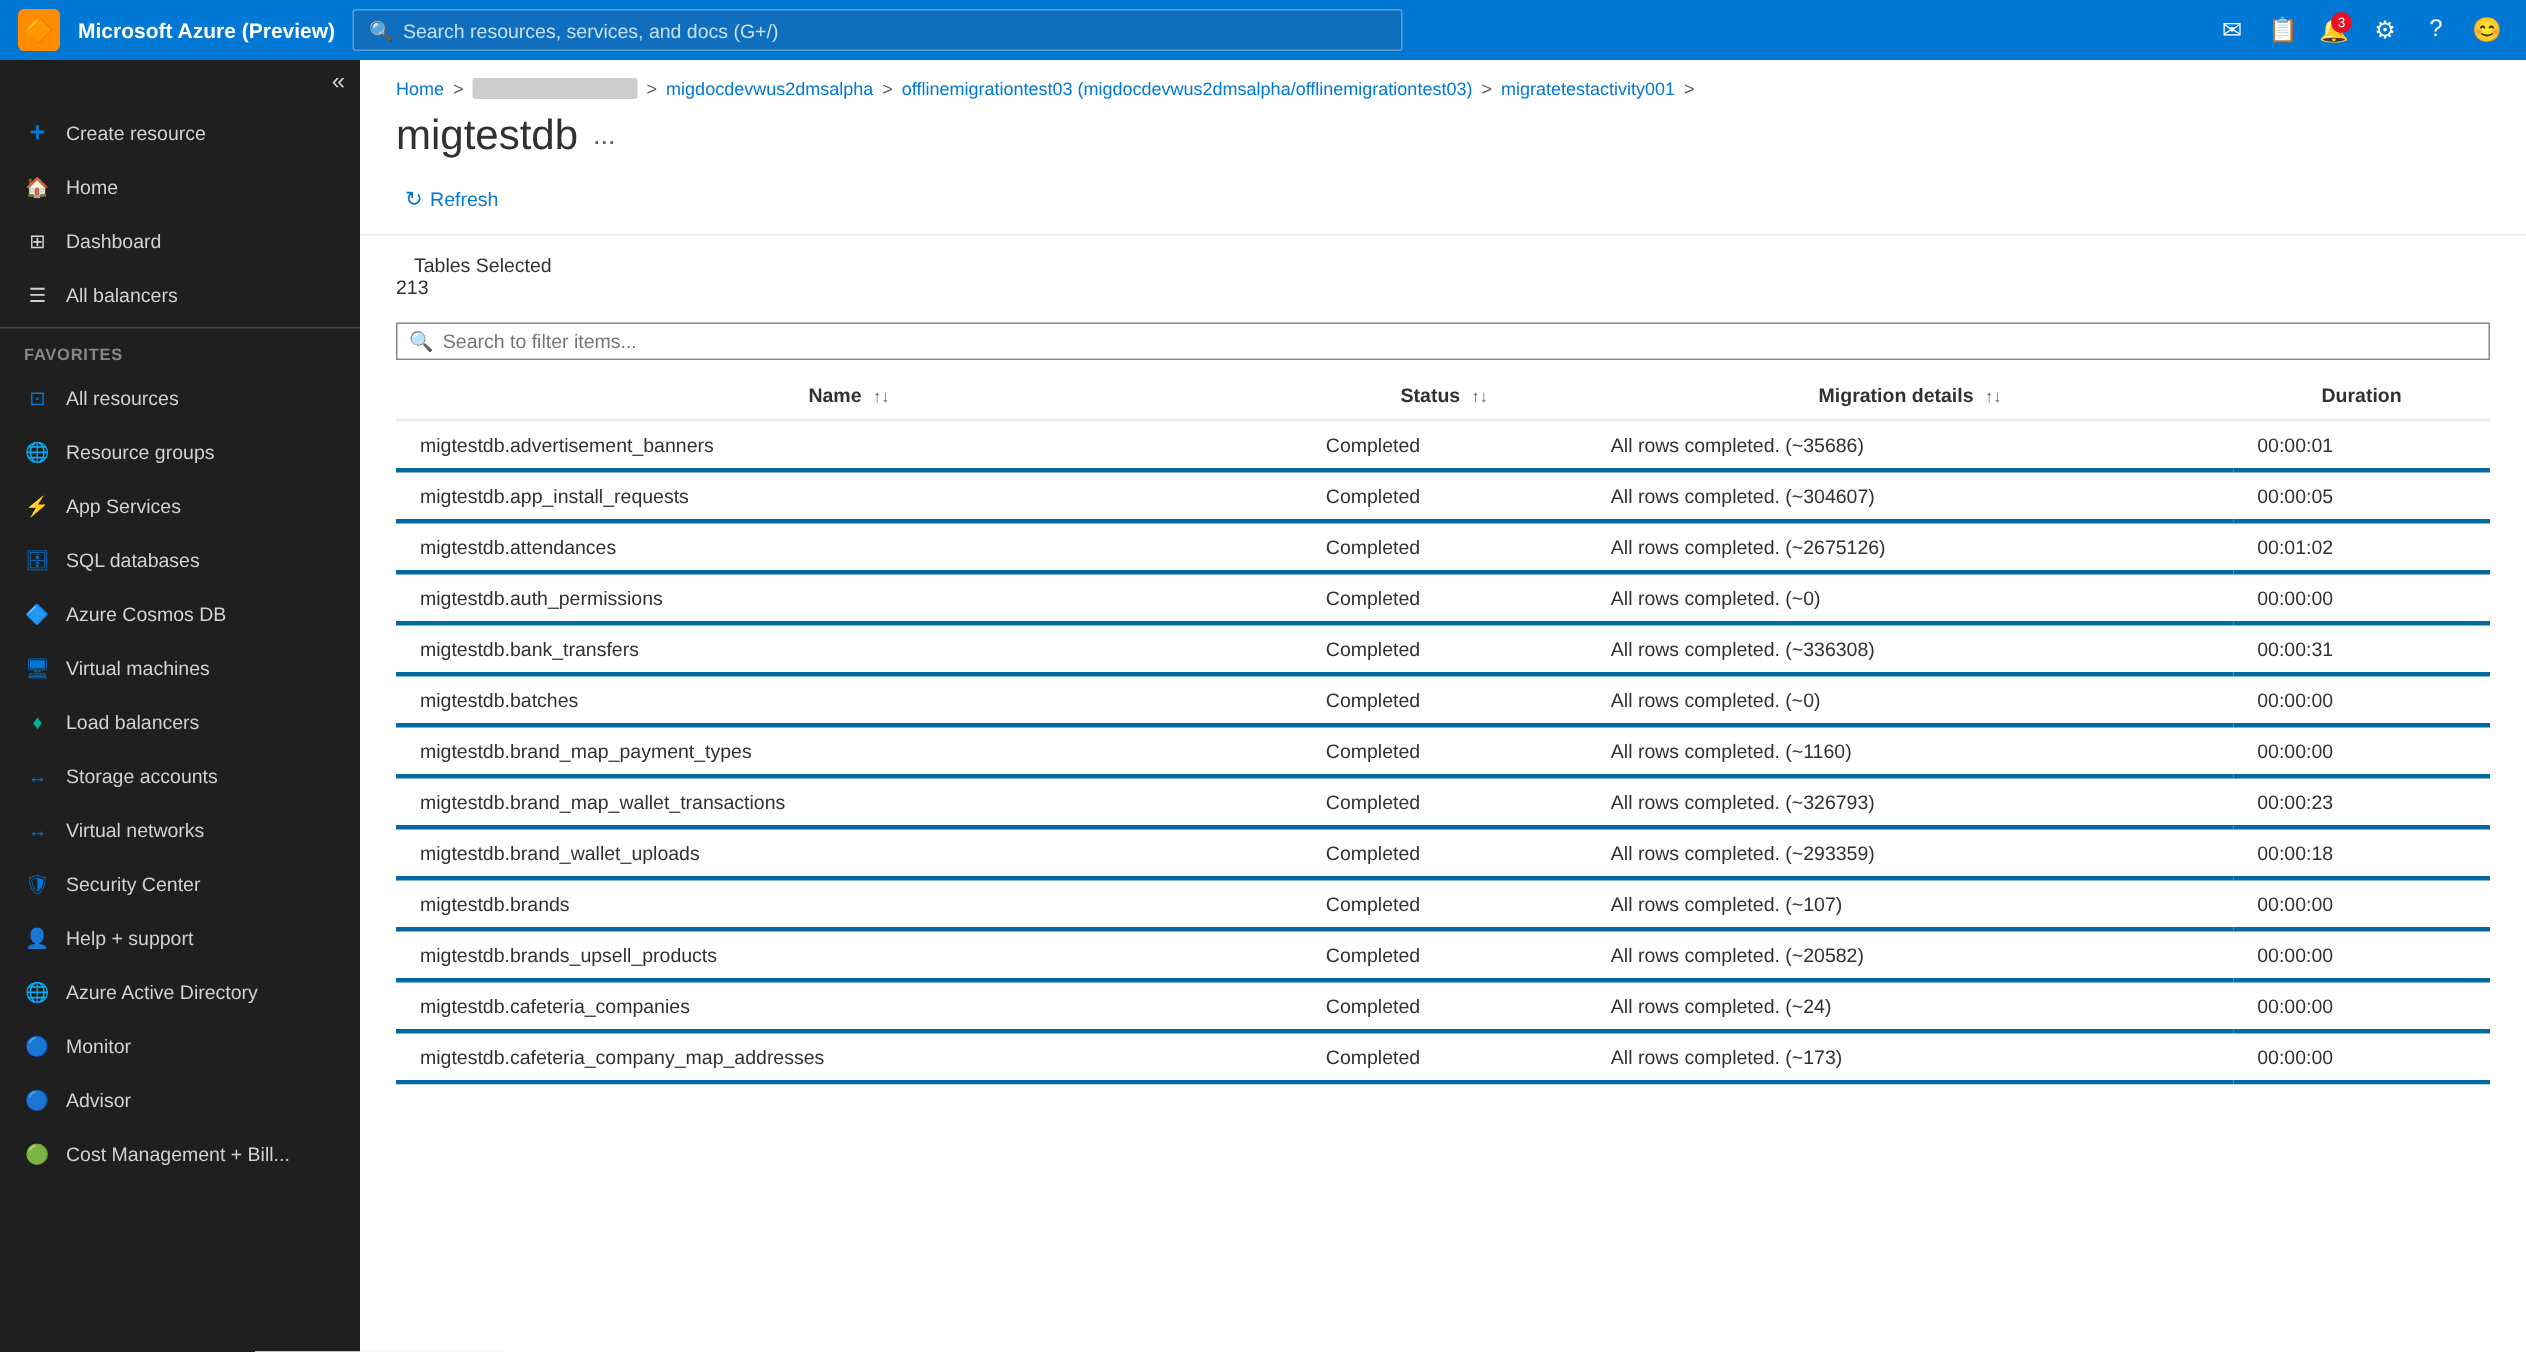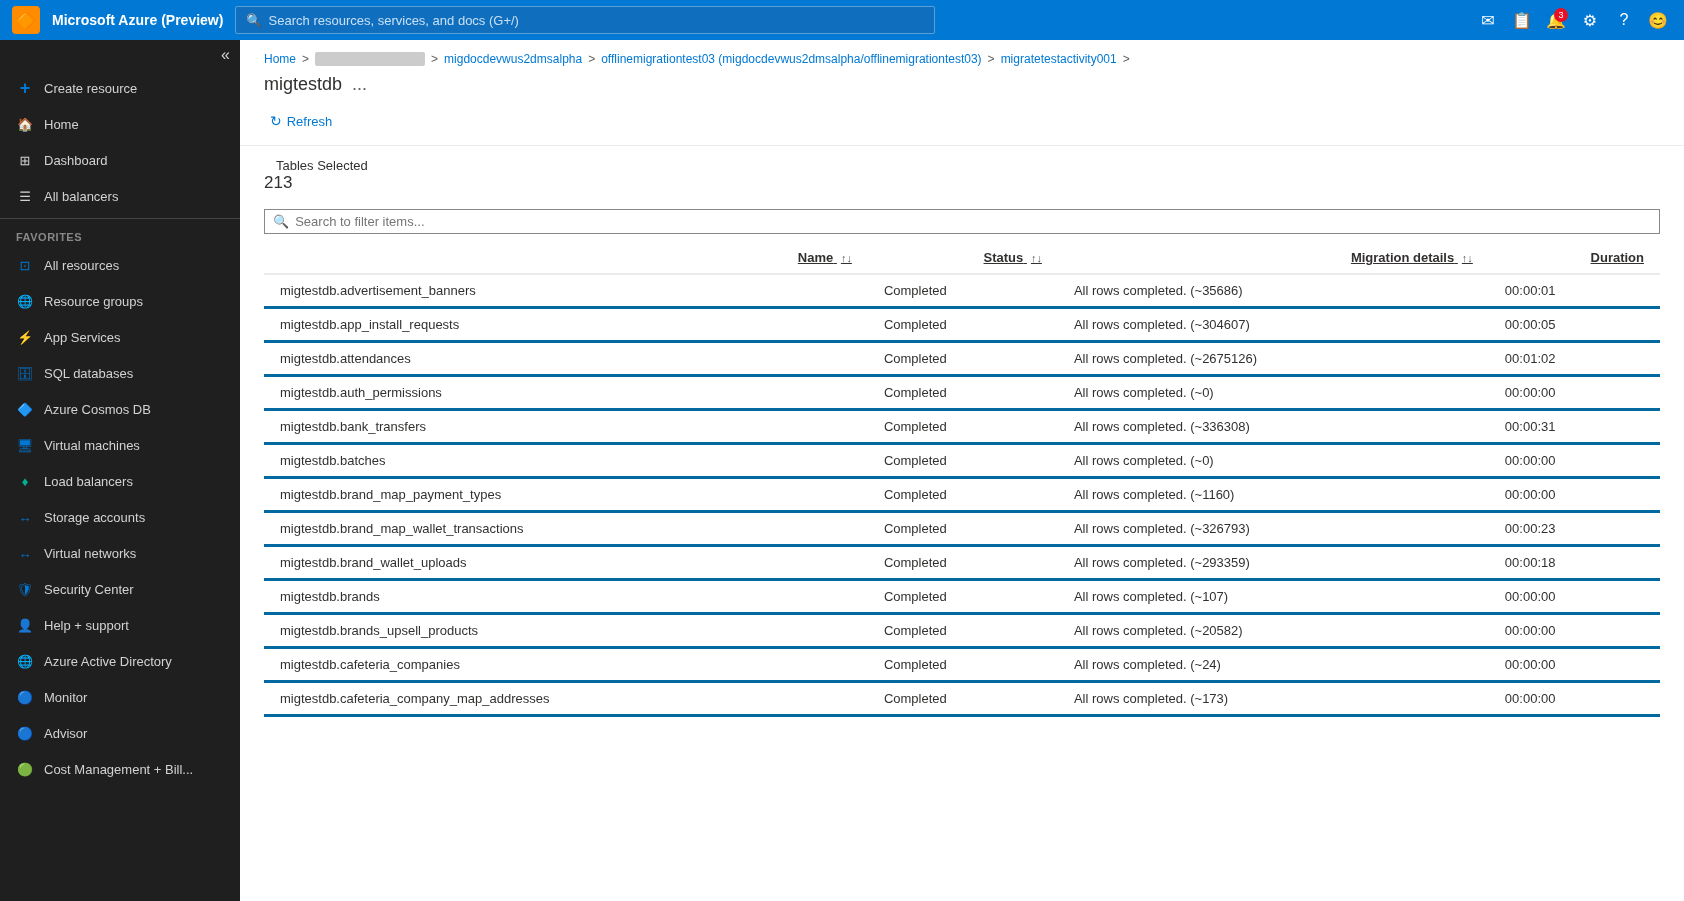--- a/index.html
+++ b/index.html
@@ -42,43 +42,43 @@
     
     .content { flex: 1; overflow: auto; background: white; display: flex; flex-direction: column; }
 
     
     .breadcrumb { display: flex; align-items: center; padding: 12px 24px 4px; gap: 6px; font-size: 12px; color: #0078d4; flex-wrap: wrap; }
     .breadcrumb span { color: #605e5c; }
     .breadcrumb a { color: #0078d4; text-decoration: none; cursor: pointer; }
 
     
     .page-header { display: flex; align-items: center; padding: 4px 24px 8px; gap: 10px; }
-    .page-header h1 { font-size: 18px; font-weight: 300; color: #323130; }
+    .page-header h1 { font-size: 28px; font-weight: 300; color: #323130; }
     .page-header .more { color: #605e5c; font-size: 18px; cursor: pointer; }
 
     
     .toolbar { display: flex; align-items: center; padding: 6px 24px 12px; gap: 8px; border-bottom: 1px solid #edebe9; }
     .toolbar-btn { display: flex; align-items: center; gap: 5px; background: none; border: none; cursor: pointer; color: #0078d4; font-size: 13px; padding: 4px 6px; border-radius: 2px; }
     .toolbar-btn .icon { font-size: 14px; }
 
     
     .tables-selected { padding: 12px 24px 8px; }
     .tables-selected .label { font-weight: 400; font-size: 13px; margin-left: 12px; }
-    .tables-selected .count { font-size: 17px; color: #323130; }
+    .tables-selected .count { font-size: 13px; color: #323130; }
 
     
     .filter-bar { padding: 8px 24px; }
     .filter-input-wrap { display: flex; align-items: center; border: 1px solid #8a8886; padding: 4px 8px; gap: 6px; background: white; max-width: 100%; }
     .filter-input-wrap input { border: none; outline: none; font-size: 13px; width: 100%; }
     .filter-icon { color: #605e5c; font-size: 13px; }
 
     
     .data-table { width: 100%; border-collapse: collapse; }
     .data-table thead tr { border-bottom: 2px solid #edebe9; }
-    .data-table th { padding: 8px 16px; text-align: right; font-weight: 600; font-size: 13px; color: #323130; background: white; white-space: nowrap; text-decoration: underline; }
+    .data-table th { padding: 8px 16px; text-align: center; font-weight: 600; font-size: 13px; color: #323130; background: white; white-space: nowrap; }
     .data-table th .sort-icon { color: #605e5c; font-size: 11px; margin-left: 4px; }
     .data-table tbody tr { border-bottom: 3px solid #0369a1; }
     .data-table td { padding: 8px 16px; font-size: 13px; color: #323130; }
     .td-name { color: #0078d4; cursor: pointer; }
     .table-wrap { padding: 0 24px; overflow: auto; }
 
     
     .sidebar::-webkit-scrollbar { width: 6px; }
     .sidebar::-webkit-scrollbar-thumb { background: #555; border-radius: 3px; }
   </style>

